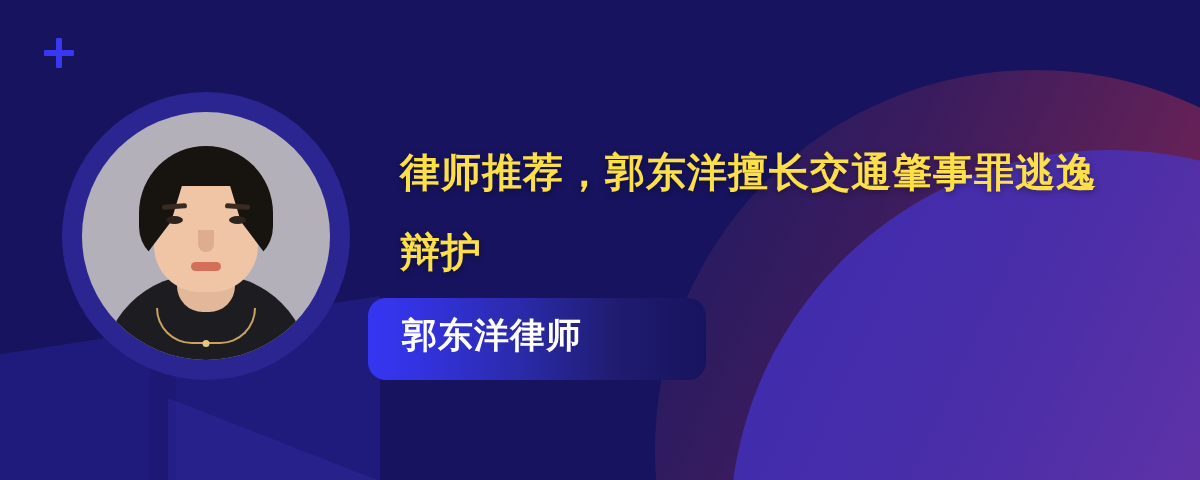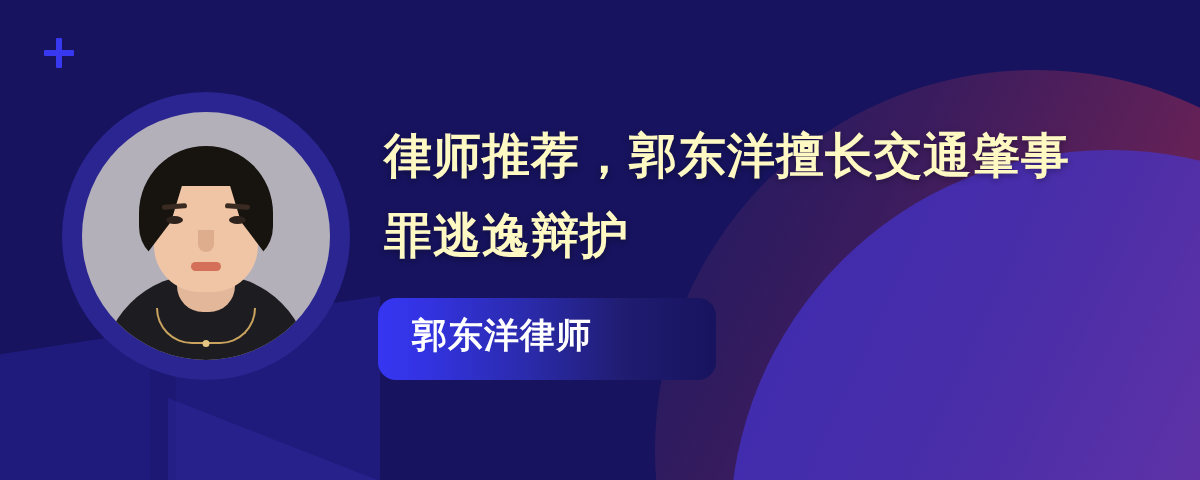--- a/index.html
+++ b/index.html
@@ -222,33 +222,33 @@
   }
 
   
   .content {
     position: absolute;
     left: 384px;
     top: 116px;
     width: 740px;
   }
   .headline {
-    margin: 0;
-    color: #fef9c3;
-    font-size: 48px;
+    margin: 16px;
+    color: #fde047;
+    font-size: 40px;
     font-weight: bold;
     line-height: 80px;
     letter-spacing: 1px;
     max-width: 700px;
     text-shadow: 0 2px 6px rgba(0,0,0,.35);
   }
 
   .name-button {
     position: absolute;
-    left: 378px;
+    left: 368px;
     top: 298px;
     width: 338px;
     height: 82px;
     border: none;
     border-radius: 18px;
     padding: 0 0 7px 34px;
     text-align: left;
     color: #ffffff;
     font-family: "Liberation Sans", "DejaVu Sans", sans-serif;
     font-size: 35px;

